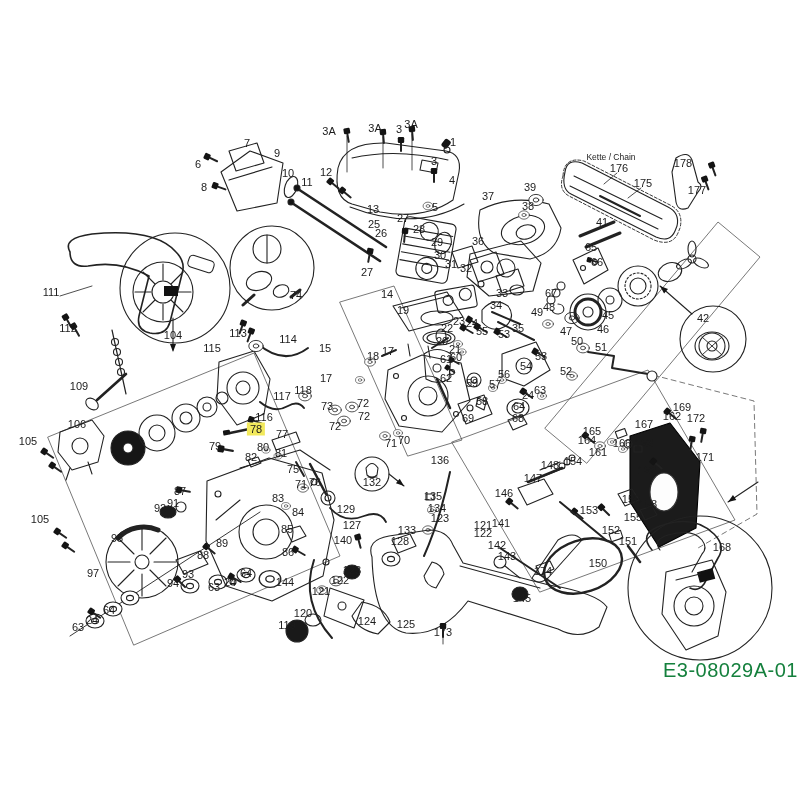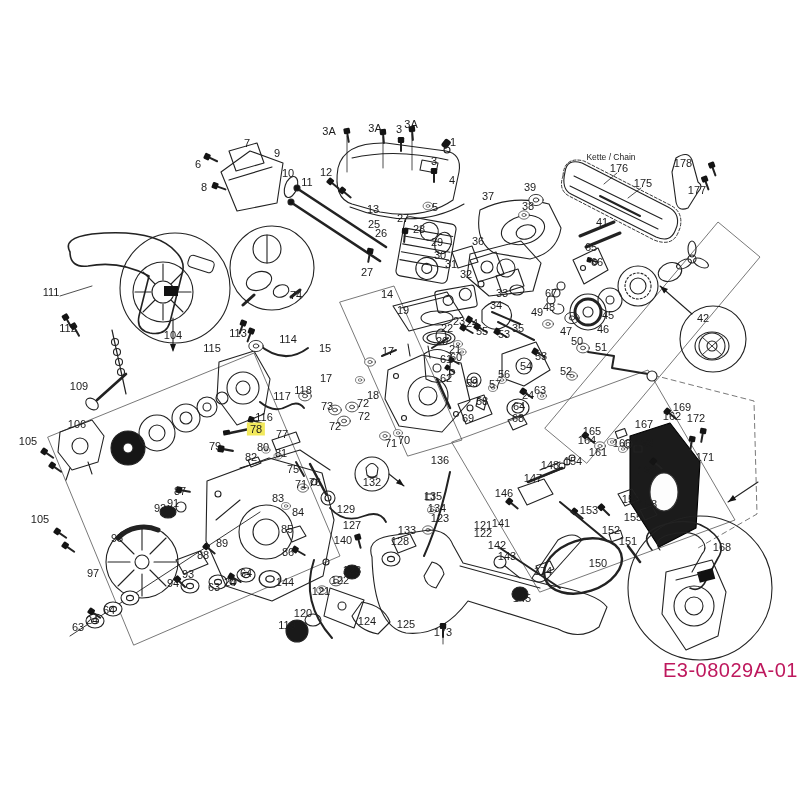--- a/index.html
+++ b/index.html
@@ -5,21 +5,21 @@
   html,body{margin:0;padding:0;background:#fff;}
   .stage{position:relative;width:800px;height:800px;background:#fff;overflow:hidden;
          font-family:"Liberation Sans",sans-serif;}
   .stage svg{position:absolute;left:0;top:0;}
   .layer{position:absolute;left:0;top:0;width:100%;height:100%;}
   .lbl{position:absolute;transform:translate(-50%,-50%);font-size:11px;line-height:1;
        color:#1c1c1c;white-space:nowrap;letter-spacing:0;}
   .lbl.hl{background:var(--hl,#F2E95C);padding:1px 3px;}
   .chain-lbl{position:absolute;left:611px;top:157px;transform:translate(-50%,-50%);
        font-size:8.5px;color:#1c1c1c;white-space:nowrap;}
-  .plate{position:absolute;left:663px;top:659px;font-size:20px;color:#be185d;
+  .plate{position:absolute;left:663px;top:659px;font-size:20px;color:#15803d;
        white-space:nowrap;letter-spacing:0.5px;}
 </style>
 </head>
 <body>
 
 <div class="stage">
 
 <svg width="800" height="800" viewBox="0 0 800 800" fill="none" stroke="#222" stroke-width="1.1" stroke-linecap="round" stroke-linejoin="round">
   <defs>
     <g id="scr">
@@ -472,21 +472,21 @@
       <div class="lbl" style="left: 697px; top: 190px;">177</div>
       <div class="lbl" style="left: 488px; top: 196px;">37</div>
       <div class="lbl" style="left: 530px; top: 187px;">39</div>
       <div class="lbl" style="left: 528px; top: 206px;">38</div>
       <div class="lbl" style="left: 478px; top: 241px;">36</div>
       <div class="lbl" style="left: 602px; top: 222px;">41</div>
       <div class="lbl" style="left: 591px; top: 247px;">65</div>
       <div class="lbl" style="left: 597px; top: 262px;">66</div>
       <div class="lbl" style="left: 551px; top: 293px;">67</div>
       <div class="lbl" style="left: 703px; top: 318px;">42</div>
-      <div class="lbl" style="left: 466px; top: 274px;">32</div>
+      <div class="lbl" style="left: 466px; top: 268px;">32</div>
       <div class="lbl" style="left: 502px; top: 293px;">33</div>
       <div class="lbl" style="left: 496px; top: 305px;">34</div>
       <div class="lbl" style="left: 518px; top: 328px;">35</div>
       <div class="lbl" style="left: 459px; top: 321px;">23</div>
       <div class="lbl" style="left: 472px; top: 323px;">24</div>
       <div class="lbl" style="left: 482px; top: 331px;">55</div>
       <div class="lbl" style="left: 504px; top: 334px;">53</div>
       <div class="lbl" style="left: 447px; top: 328px;">22</div>
       <div class="lbl" style="left: 549px; top: 307px;">48</div>
       <div class="lbl" style="left: 537px; top: 312px;">49</div>
@@ -511,21 +511,21 @@
       <div class="lbl" style="left: 519px; top: 406px;">64</div>
       <div class="lbl" style="left: 518px; top: 418px;">68</div>
       <div class="lbl" style="left: 468px; top: 418px;">69</div>
       <div class="lbl" style="left: 51px; top: 292px;">111</div>
       <div class="lbl" style="left: 68px; top: 328px;">112</div>
       <div class="lbl" style="left: 173px; top: 335px;">104</div>
       <div class="lbl" style="left: 238px; top: 333px;">113</div>
       <div class="lbl" style="left: 288px; top: 339px;">114</div>
       <div class="lbl" style="left: 212px; top: 348px;">115</div>
       <div class="lbl" style="left: 325px; top: 348px;">15</div>
-      <div class="lbl" style="left: 373px; top: 356px; margin-top: 39px;">18</div>
+      <div class="lbl" style="left: 373px; top: 356px;">18</div>
       <div class="lbl" style="left: 388px; top: 351px;">17</div>
       <div class="lbl" style="left: 430px; top: 341px; padding-left: 24px;">20</div>
       <div class="lbl" style="left: 326px; top: 378px;">17</div>
       <div class="lbl" style="left: 79px; top: 386px;">109</div>
       <div class="lbl" style="left: 77px; top: 424px;">106</div>
       <div class="lbl" style="left: 28px; top: 441px;">105</div>
       <div class="lbl" style="left: 40px; top: 519px;">105</div>
       <div class="lbl" style="left: 303px; top: 390px;">118</div>
       <div class="lbl" style="left: 282px; top: 396px;">117</div>
       <div class="lbl" style="left: 264px; top: 417px;">116</div>

